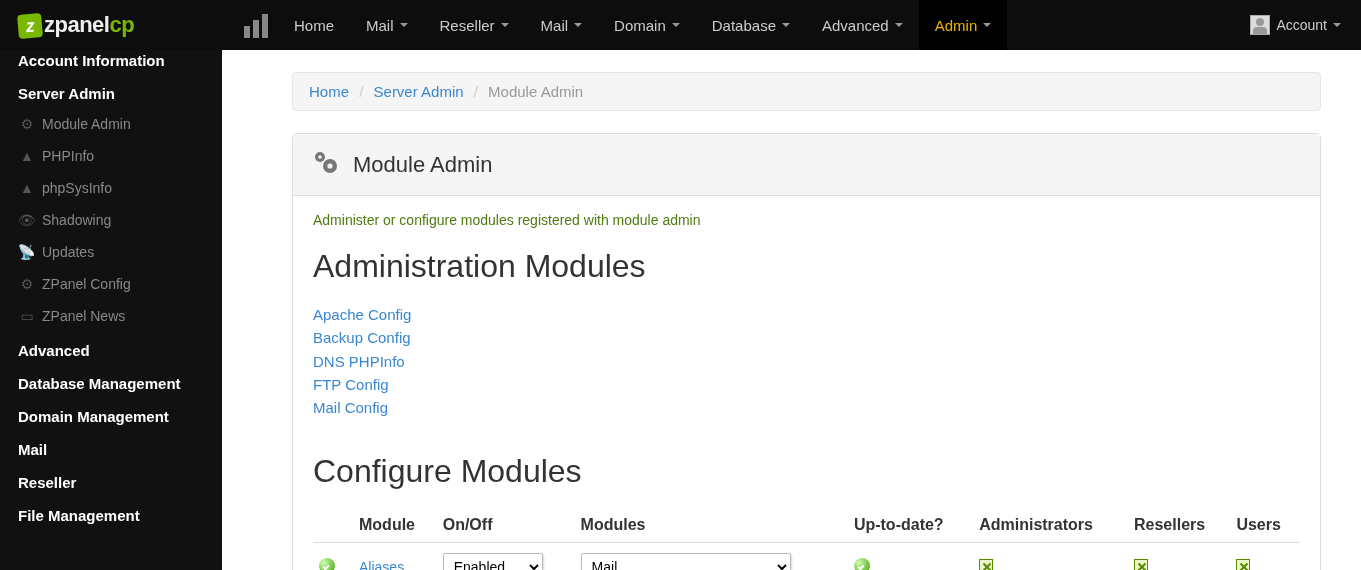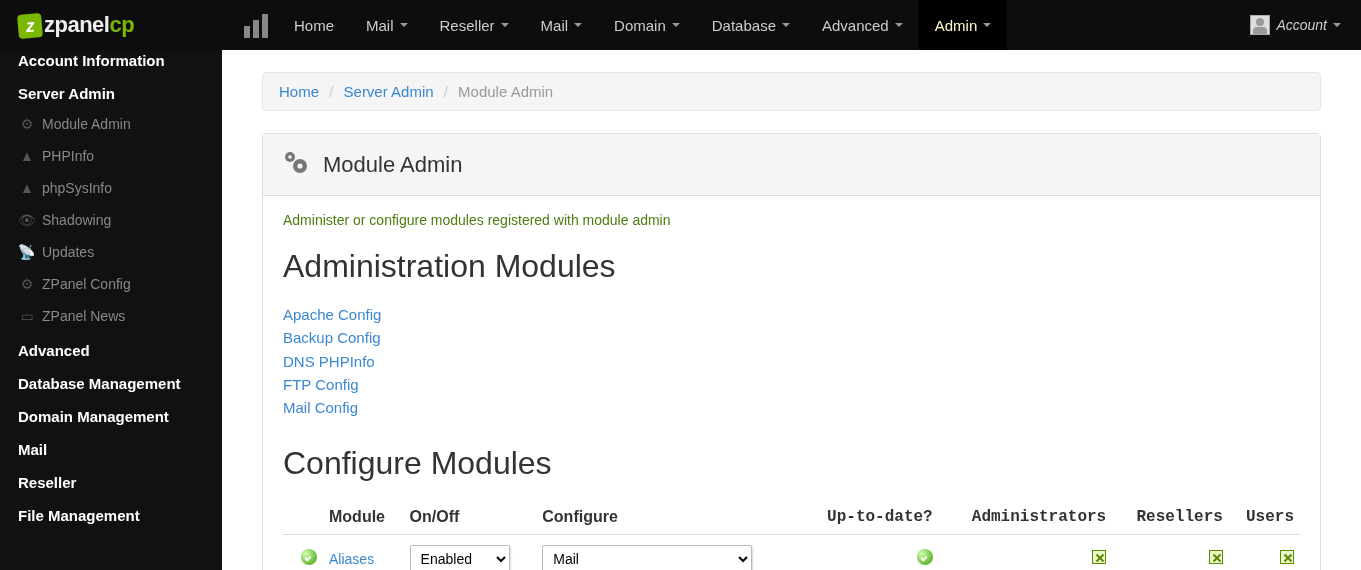--- a/index.html
+++ b/index.html
@@ -64,59 +64,58 @@
 .nav-items { display: flex; height: 50px; }
 .nav-item {
   padding: 0 16px;
   display: flex;
   align-items: center;
   color: #ccc;
   font-size: 15px;
   cursor: pointer;
   position: relative;
 }
-.nav-item.active { background: #000; color: #fef9c3; text-align: right; }
+.nav-item.active { background: #000; color: #eab308; text-align: right; }
 .caret {
   display: inline-block;
   margin-left: 6px;
   width: 0; height: 0;
   border-left: 4px solid transparent;
   border-right: 4px solid transparent;
   border-top: 4px solid #999;
 }
 .nav-right {
   margin-left: auto;
   display: flex;
   height: 50px;
 }
 .account-item {
   display: flex;
   align-items: center;
   padding: 0 20px 0 10px;
   color: #ccc;
   cursor: pointer;
-  font-style: italic;
 }
 .avatar {
   width: 20px; height: 20px;
   background: #ddd;
   border: 1px solid #aaa;
   margin-right: 6px;
   position: relative;
 }
 .avatar::before{
   content:''; position:absolute; top:2px; left:50%; transform:translateX(-50%);
   width:8px; height:8px; background:#999; border-radius:50%;
 }
 .avatar::after{
   content:''; position:absolute; bottom:0; left:2px; right:2px; height:7px;
   background:#999; border-radius:4px 4px 0 0;
 }
 
-.body-row { display: flex; height: calc(570px - 50px); }
+.body-row { display: flex; height: calc(570px - 50px); gap: 30px; }
 .sidebar {
   width: 222px;
   background: #111;
   color: #999;
   overflow-y: auto;
   padding-top: 0;
 }
 .side-section-title {
   color: #fff;
   font-weight: bold;
@@ -182,41 +181,41 @@
 }
 .panel-body { padding: 16px 20px; }
 .panel-desc { color: #4d7c0f; margin-bottom: 20px; }
 
 h2 {
   font-size: 32px;
   font-weight: 500;
   color: #333;
   margin: 10px 0 18px 0;
 }
-.module-links { margin-bottom: 26px; }
+.module-links { margin-bottom: 34px; }
 .module-links a {
   display: block;
   color: #3a87d1;
   text-decoration: none;
   font-size: 15px;
   line-height: 1.55;
 }
 
 table.modtable {
   width: 100%;
   border-collapse: collapse;
 }
 table.modtable th {
   text-align: left;
   font-weight: bold;
   padding: 8px 6px;
   border-bottom: 1px solid #ddd;
   font-size: 16px;
 }
-table.modtable th.center, table.modtable td.center { text-align: right; font-family: Liberation Mono, monospace; }
+table.modtable th.center, table.modtable td.center { text-align: left; }
 table.modtable td {
   padding: 10px 6px;
   border-bottom: 1px solid #eee;
   vertical-align: middle;
 }
 select {
   font-size: 14px;
   padding: 4px 6px;
   border: 1px solid #bbb;
   border-radius: 2px;
@@ -381,21 +380,21 @@
           <a href="#" class="link">Mail Config</a>
         </div>
 
         <h2>Configure Modules</h2>
         <table class="modtable">
           <thead>
             <tr>
               <th style="width:40px"></th>
               <th>Module</th>
               <th>On/Off</th>
-              <th>Configure</th>
+              <th>Modules</th>
               <th class="center">Up-to-date?</th>
               <th class="center">Administrators</th>
               <th class="center">Resellers</th>
               <th class="center">Users</th>
             </tr>
           </thead>
           <tbody>
             <tr>
               <td class="center"><span class="status-ok"></span></td>
               <td><a href="#" class="link">Aliases</a></td>

